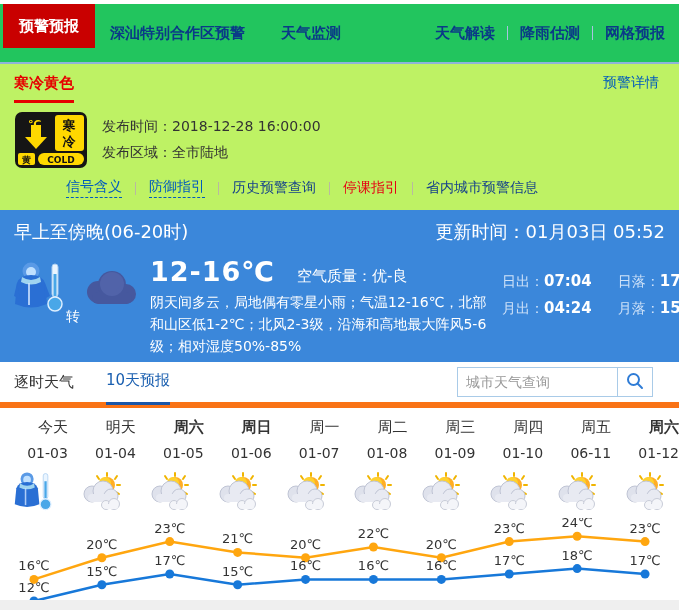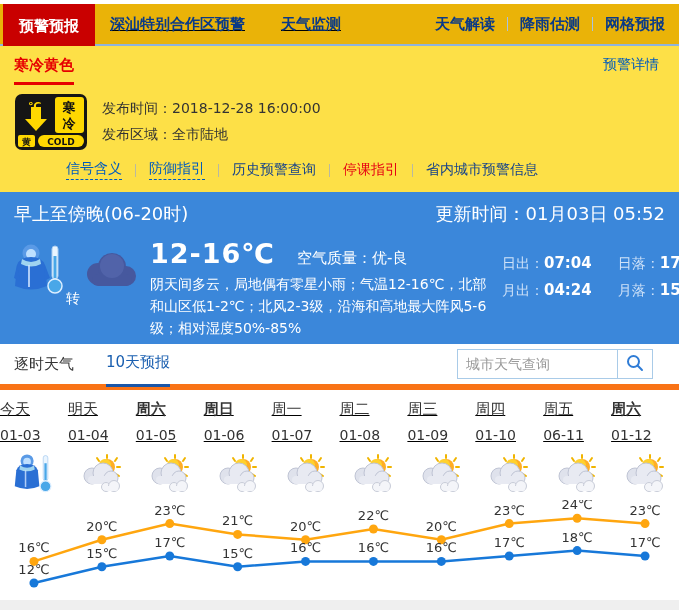--- a/index.html
+++ b/index.html
@@ -1,32 +1,32 @@
 <!DOCTYPE html>
 <html><head>
 <meta charset="utf-8">
 <style>
   * { margin:0; padding:0; box-sizing:border-box; }
   html,body { background:#fff; }
   body { font-family:"DejaVu Sans","Liberation Sans",sans-serif; }
   .page { position:relative; width:679px; height:610px; background:#fff; overflow:hidden; }
 
   
-  .topbar { position:relative; margin-top:4px; height:42px; background:#eab308;
+  .topbar { position:relative; margin-top:4px; height:60px; background:#22c55e;
             border-bottom:2px solid #8fb3da; display:flex; align-items:center;justify-content:center; }
   .tab-active-red { position:absolute; left:3px; top:0; width:92px; height:44px;
             background:#c90000; color:#fff; font-size:15px; font-weight:bold;
             display:flex; align-items:center; justify-content:center; cursor:pointer; }
-  .nav-left { display:flex; align-items:center; margin-left:110px; gap:36px;text-decoration:underline; }
+  .nav-left { display:flex; align-items:center; margin-left:110px; gap:36px; }
   .nav-item { color:#0a3a87; font-size:15px; font-weight:bold; cursor:pointer; white-space:nowrap; }
   .nav-right { display:flex; align-items:center; margin-left:auto; margin-right:14px; }
   .nav-sep { width:1px; height:14px; background:#a9c3e0; margin:0 12px; }
 
   
-  .alert { height:146px; background:#fde047; padding:10px 14px 0 14px; position:relative; }
+  .alert { height:146px; background:#bef264; padding:10px 14px 0 14px; position:relative; }
   .alert-head { display:flex; justify-content:space-between; align-items:flex-start; }
   .alert-type { color:#e60000; font-size:15px; font-weight:bold; display:inline-block;
                 padding-bottom:7px; border-bottom:3px solid #e60000; cursor:pointer; }
   .alert-detail { color:#005bbd; font-size:14px; cursor:pointer; margin-right:6px; }
   .alert-body { display:flex; margin-top:8px; }
   .alert-icon { width:74px; height:58px; flex:0 0 74px; }
   .alert-info { margin-left:14px; padding-top:2px; }
   .alert-info .line { font-size:14px; color:#333; line-height:26px; white-space:nowrap; }
   .alert-links { margin-top:9px; margin-left:52px; display:flex; align-items:center; font-size:14px; }
   .al-sep { width:1px; height:13px; background:#b9b9a0; margin:0 13px; }
@@ -62,21 +62,21 @@
   .search { margin-left:auto; display:flex; height:30px; margin-right:12px; }
   .search input { width:160px; height:30px; border:1px solid #a9cbe8; border-right:none;
                   padding:0 8px; font-size:14px; color:#333; outline:none;
                   font-family:"DejaVu Sans","Liberation Sans",sans-serif; }
   .search input::placeholder { color:#999; }
   .search button { width:36px; height:30px; background:#fff; border:1px solid #a9cbe8;
                    cursor:pointer; display:flex; align-items:center; justify-content:center; }
 
   
   .forecast-grid { display:grid; grid-template-columns:repeat(10,1fr); width:679px; }
-  .fday { text-align:left; cursor:pointer;text-decoration:underline; }
+  .fday { text-align:right; cursor:pointer; }
   .fday .dname { display:block; font-size:15px; color:#333; line-height:26px; margin-top:6px; }
   .fday .dname.bold { font-weight:bold; }
   .fday .ddate { display:block; font-size:14px; color:#333; line-height:26px; }
   .fday .dicon { height:52px; display:flex; align-items:center; justify-content:center; }
 
   .chart-wrap { width:679px; height:104px; }
   .chart-wrap svg { display:block; }
   .bottom-strip { position:absolute; left:0; bottom:0; width:679px; height:10px; background:#efefef; }
 </style>
 </head>

